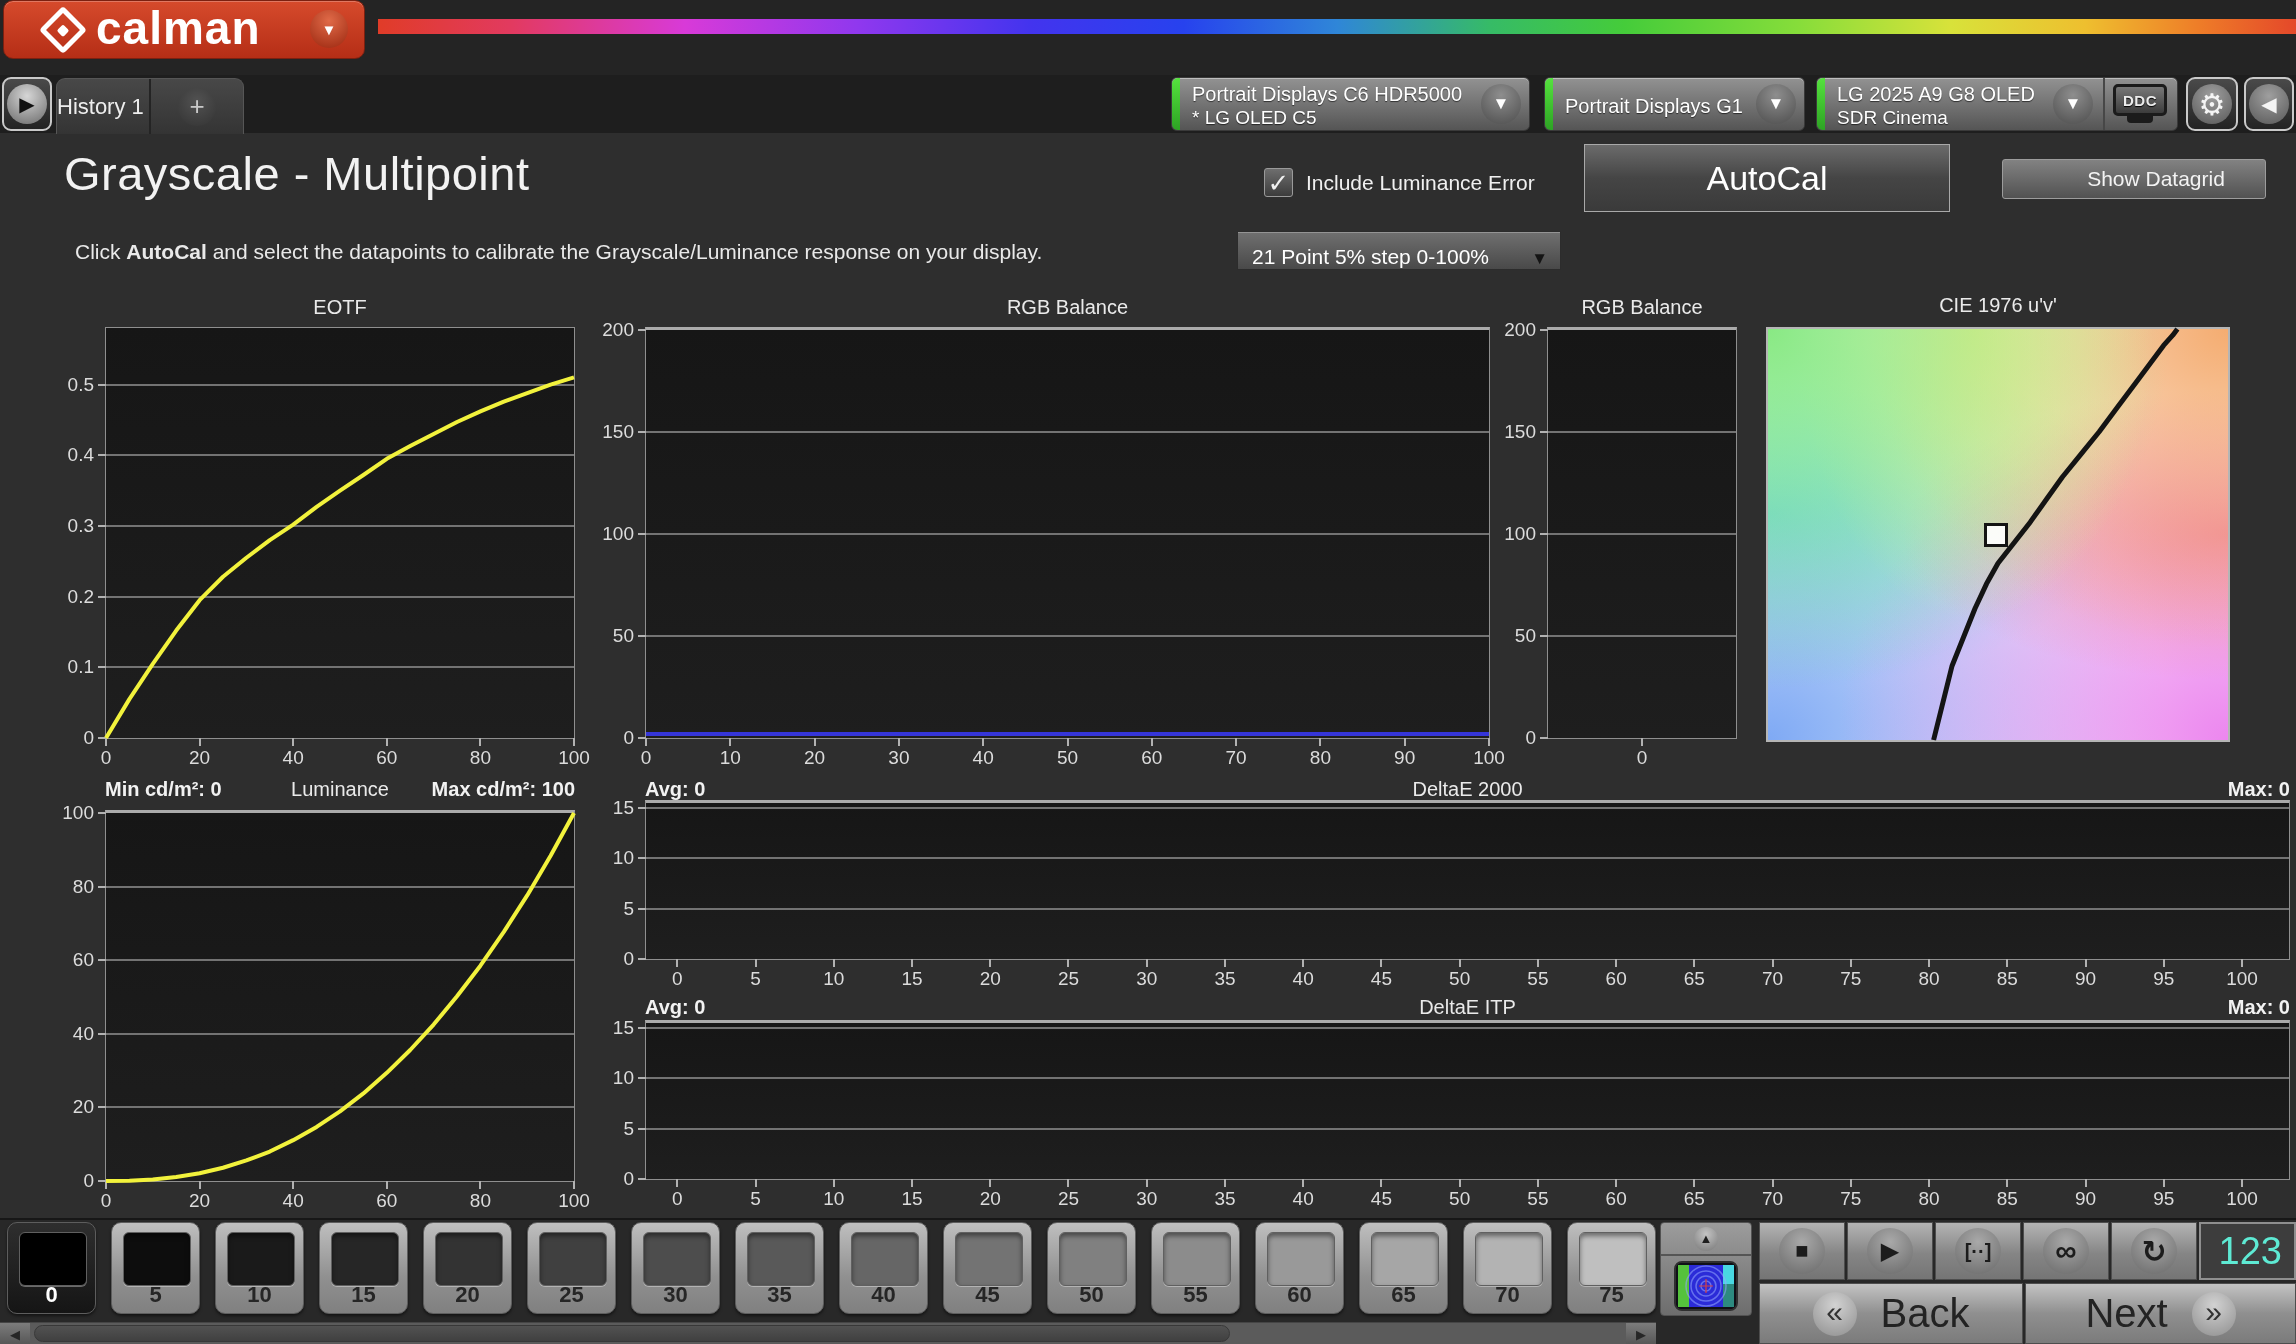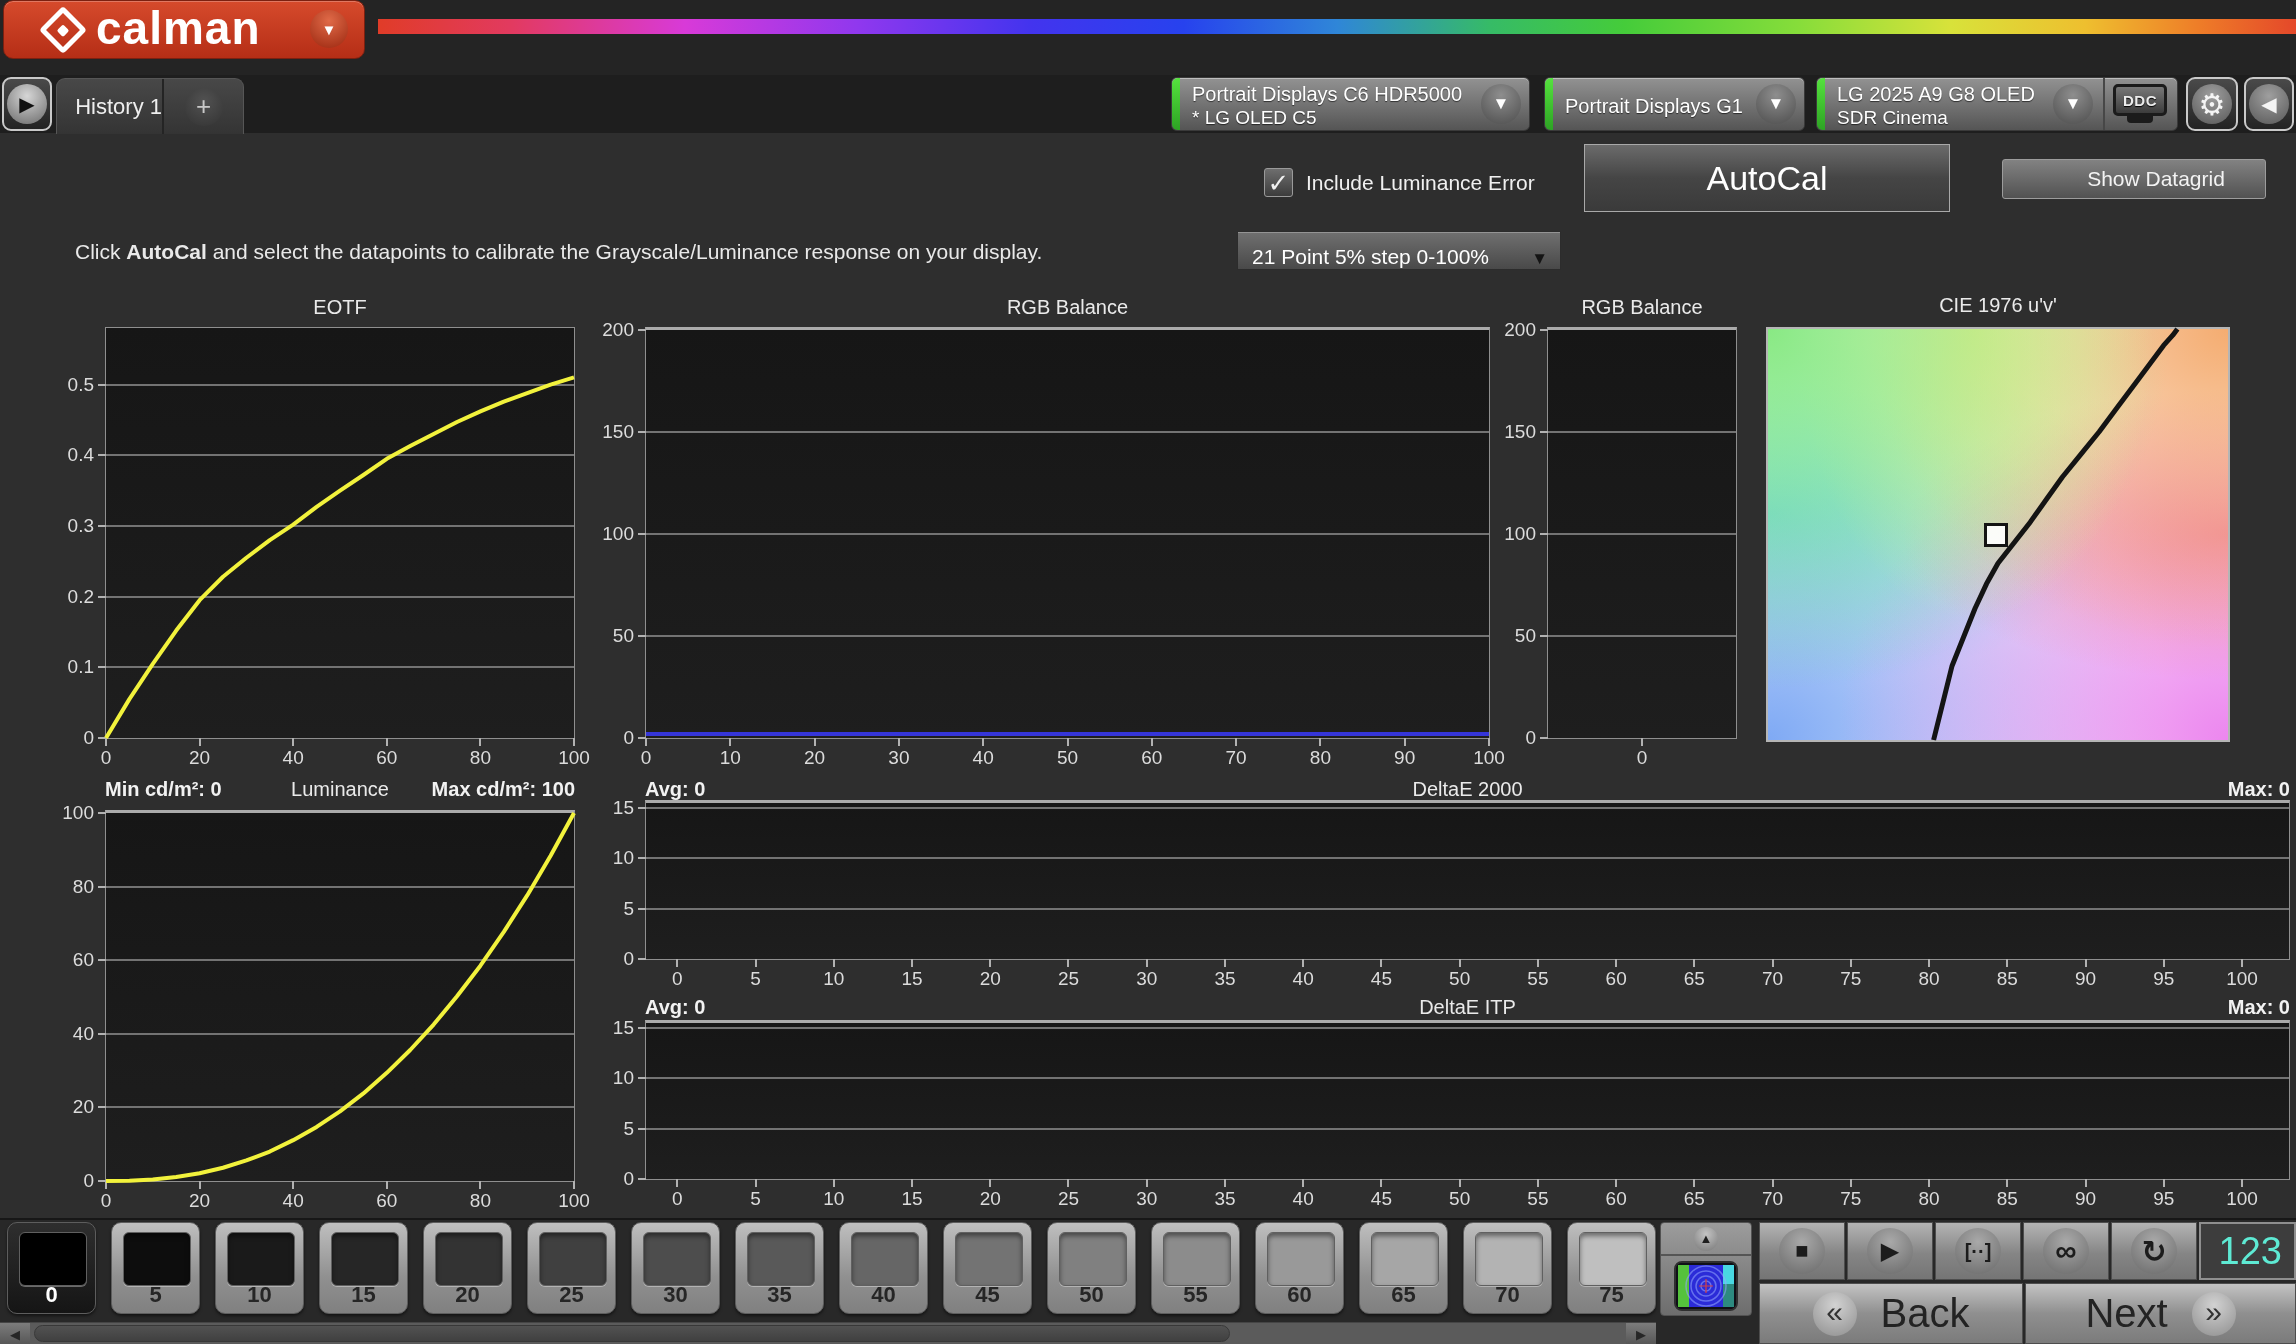--- a/index.html
+++ b/index.html
@@ -24,21 +24,21 @@
 
   
   .tabstrip{position:absolute;left:0;top:75px;right:0;height:58px;background:#1e1e1e;}
   .sq-btn{position:absolute;border:2px solid #c9c9c9;border-radius:9px;background:linear-gradient(180deg,#4a4a4a,#232323);
     display:flex;align-items:center;justify-content:center;box-sizing:border-box;}
   .sq-btn .circ{width:40px;height:40px;border-radius:50%;background:radial-gradient(circle at 50% 30%,#d6d6d6,#6a6a6a);
     display:flex;align-items:center;justify-content:center;color:#111;}
   .tab-collapse{left:2px;top:2px;width:50px;height:54px;}
   .tab{position:absolute;left:56px;top:3px;width:186px;height:55px;background:linear-gradient(180deg,#484848,#343434);
     border:1px solid #565656;border-bottom:none;border-radius:9px 9px 0 0;display:flex;}
-  .tab-label{width:92px;text-align:right;line-height:55px;color:#eee;font-size:22px;padding-left:13px;}
+  .tab-label{width:92px;text-align:left;line-height:55px;color:#eee;font-size:22px;}
   .tab-add{flex:1;border-left:2px solid #242424;display:flex;align-items:center;justify-content:center;}
   .tab-add .circ{width:38px;height:38px;border-radius:50%;background:radial-gradient(circle at 50% 35%,#525252,#333);
     color:#c9c9c9;font-size:26px;display:flex;align-items:center;justify-content:center;}
 
   .meter{position:absolute;top:2px;height:54px;border-radius:6px;background:linear-gradient(180deg,#929292,#555);
     border:1px solid #3a3a3a;box-shadow:inset 0 1px 0 #bdbdbd;box-sizing:border-box;}
   .meter-green{position:absolute;left:0;top:0;bottom:0;width:8px;border-radius:6px 0 0 6px;
     background:linear-gradient(180deg,#55e23e,#2da324);}
   .meter-text{position:absolute;left:20px;top:4px;right:52px;color:#fff;text-shadow:0 1px 1px rgba(0,0,0,.6);}
   .meter-line1{font-size:20px;line-height:24px;white-space:nowrap;}
@@ -198,20 +198,21 @@
     </div>
 
     <div class="sq-btn gear-btn">
       <span class="circ">⚙</span>
     </div>
     <div class="sq-btn panel-collapse">
       <span class="circ">◀</span>
     </div>
   </div>
 
+  <div class="page-title">Grayscale - Multipoint</div>
 
   <div class="check-row">
     <span class="checkbox">✓</span>
     <span class="check-label">Include Luminance Error</span>
   </div>
 
   <div class="autocal-btn">AutoCal</div>
   <div class="datagrid-btn">Show Datagrid</div>
 
   <div class="instruction"><span>Click </span><b>AutoCal</b><span> and select the datapoints to calibrate the Grayscale/Luminance response on your display.</span></div>

